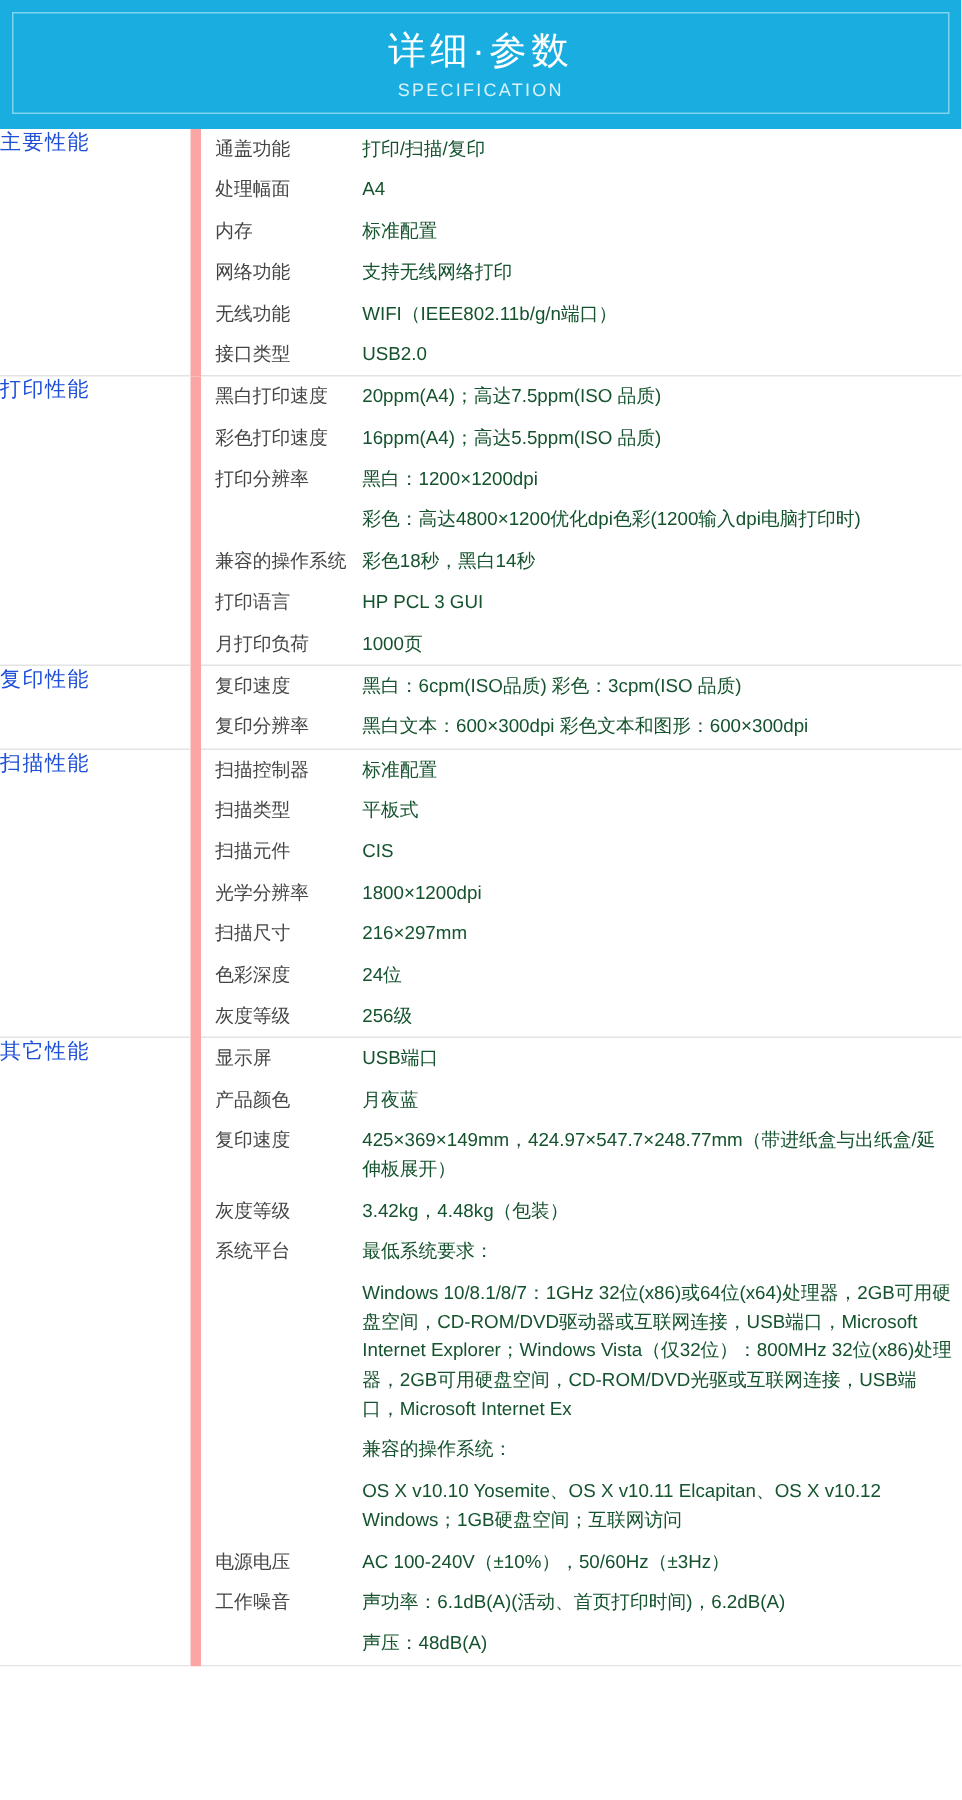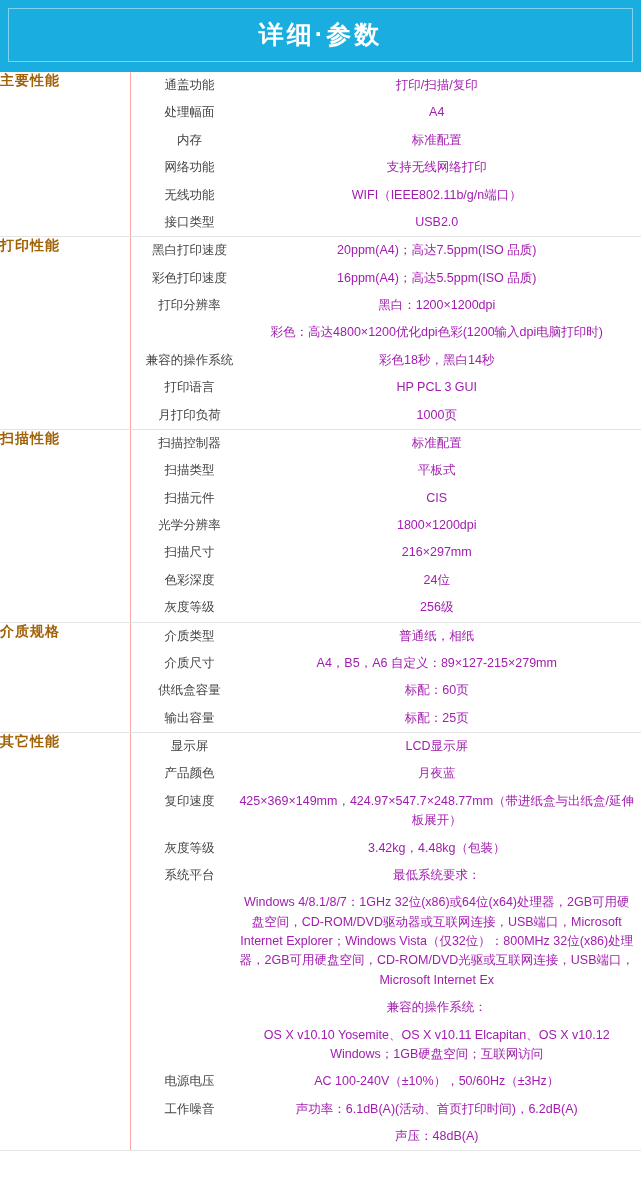--- a/index.html
+++ b/index.html
@@ -25,21 +25,21 @@
     padding: 8px 8px 10px 8px;
     text-align: center;
   }
   .banner-inner {
     border: 1px solid #7fd4ef;
     padding: 10px 0 8px 0;
   }
   .banner-title {
     color: #ffffff;
     font-size: 25px;
-    font-weight: bold;
+    font-weight: normal;
     letter-spacing: 3px;
     line-height: 1.2;
     margin-bottom: 4px;
   }
   .banner-sub {
     color: #d8f2fb;
     font-size: 12px;
     letter-spacing: 1.5px;
   }
 
@@ -49,64 +49,64 @@
     border-collapse: collapse;
     table-layout: fixed;
   }
   .spec-table td {
     vertical-align: top;
     border-bottom: 1px solid #e3e3e3;
     padding: 0;
   }
   .group-cell {
     width: 130px;
-    border-right: 1px solid #fca5a5;
+    border-right: 7px solid #fca5a5;
     padding: 16px 0 16px 24px;
     font-size: 14px;
-    font-weight: bold;
-    color: #a16207;
+    font-weight: normal;
+    color: #1d4ed8;
     letter-spacing: 1px;
     box-sizing: border-box;
   }
   .rows-cell {
     padding: 10px 10px 10px 0;
-    text-align: center;
   }
 
   .row {
     display: flex;
     align-items: flex-start;
     padding: 4px 0;
   }
   .row-label {
     width: 108px;
     min-width: 108px;
     padding-left: 10px;
     box-sizing: border-box;
     font-size: 12.5px;
     color: #444;
     line-height: 1.55;
   }
   .row-value {
     flex: 1;
     font-size: 12.5px;
-    color: #a21caf;
+    color: #14532d;
     line-height: 1.55;
     padding-right: 6px;
     word-break: break-word;
   }
 </style>
 </head>
 <body>
 
 <div class="page">
 
   <div class="banner">
     <div class="banner-inner">
       <div class="banner-title">详细·参数</div>
+      <div class="banner-sub">SPECIFICATION</div>
     </div>
   </div>
 
   <table class="spec-table">
     <tbody>
 
     <tr>
           <td class="group-cell">主要性能</td>
           <td class="rows-cell">
             <div class="row">
@@ -162,20 +162,33 @@
               <div class="row-label">打印语言</div>
               <div class="row-value">HP PCL 3 GUI</div>
             </div>
             <div class="row">
               <div class="row-label">月打印负荷</div>
               <div class="row-value">1000页</div>
             </div>
           </td>
         </tr>
         <tr>
+          <td class="group-cell">复印性能</td>
+          <td class="rows-cell">
+            <div class="row">
+              <div class="row-label">复印速度</div>
+              <div class="row-value">黑白：6cpm(ISO品质)     彩色：3cpm(ISO 品质)</div>
+            </div>
+            <div class="row">
+              <div class="row-label">复印分辨率</div>
+              <div class="row-value">黑白文本：600×300dpi    彩色文本和图形：600×300dpi</div>
+            </div>
+          </td>
+        </tr>
+        <tr>
           <td class="group-cell">扫描性能</td>
           <td class="rows-cell">
             <div class="row">
               <div class="row-label">扫描控制器</div>
               <div class="row-value">标准配置</div>
             </div>
             <div class="row">
               <div class="row-label">扫描类型</div>
               <div class="row-value">平板式</div>
             </div>
@@ -195,66 +208,45 @@
               <div class="row-label">色彩深度</div>
               <div class="row-value">24位</div>
             </div>
             <div class="row">
               <div class="row-label">灰度等级</div>
               <div class="row-value">256级</div>
             </div>
           </td>
         </tr>
         <tr>
-          <td class="group-cell">介质规格</td>
-          <td class="rows-cell">
-            <div class="row">
-              <div class="row-label">介质类型</div>
-              <div class="row-value">普通纸，相纸</div>
-            </div>
-            <div class="row">
-              <div class="row-label">介质尺寸</div>
-              <div class="row-value">A4，B5，A6  自定义：89×127-215×279mm</div>
-            </div>
-            <div class="row">
-              <div class="row-label">供纸盒容量</div>
-              <div class="row-value">标配：60页</div>
-            </div>
-            <div class="row">
-              <div class="row-label">输出容量</div>
-              <div class="row-value">标配：25页</div>
-            </div>
-          </td>
-        </tr>
-        <tr>
           <td class="group-cell">其它性能</td>
           <td class="rows-cell">
             <div class="row">
               <div class="row-label">显示屏</div>
-              <div class="row-value">LCD显示屏</div>
+              <div class="row-value">USB端口</div>
             </div>
             <div class="row">
               <div class="row-label">产品颜色</div>
               <div class="row-value">月夜蓝</div>
             </div>
             <div class="row">
               <div class="row-label">复印速度</div>
               <div class="row-value">425×369×149mm，424.97×547.7×248.77mm（带进纸盒与出纸盒/延伸板展开）</div>
             </div>
             <div class="row">
               <div class="row-label">灰度等级</div>
               <div class="row-value">3.42kg，4.48kg（包装）</div>
             </div>
             <div class="row">
               <div class="row-label">系统平台</div>
               <div class="row-value">最低系统要求：</div>
             </div>
             <div class="row">
               <div class="row-label"></div>
-              <div class="row-value">Windows 4/8.1/8/7：1GHz 32位(x86)或64位(x64)处理器，2GB可用硬盘空间，CD-ROM/DVD驱动器或互联网连接，USB端口，Microsoft Internet Explorer；Windows Vista（仅32位）：800MHz 32位(x86)处理器，2GB可用硬盘空间，CD-ROM/DVD光驱或互联网连接，USB端口，Microsoft Internet Ex</div>
+              <div class="row-value">Windows 10/8.1/8/7：1GHz 32位(x86)或64位(x64)处理器，2GB可用硬盘空间，CD-ROM/DVD驱动器或互联网连接，USB端口，Microsoft Internet Explorer；Windows Vista（仅32位）：800MHz 32位(x86)处理器，2GB可用硬盘空间，CD-ROM/DVD光驱或互联网连接，USB端口，Microsoft Internet Ex</div>
             </div>
             <div class="row">
               <div class="row-label"></div>
               <div class="row-value">兼容的操作系统：</div>
             </div>
             <div class="row">
               <div class="row-label"></div>
               <div class="row-value">OS X v10.10 Yosemite、OS X v10.11 Elcapitan、OS X v10.12 Windows；1GB硬盘空间；互联网访问</div>
             </div>
             <div class="row">

